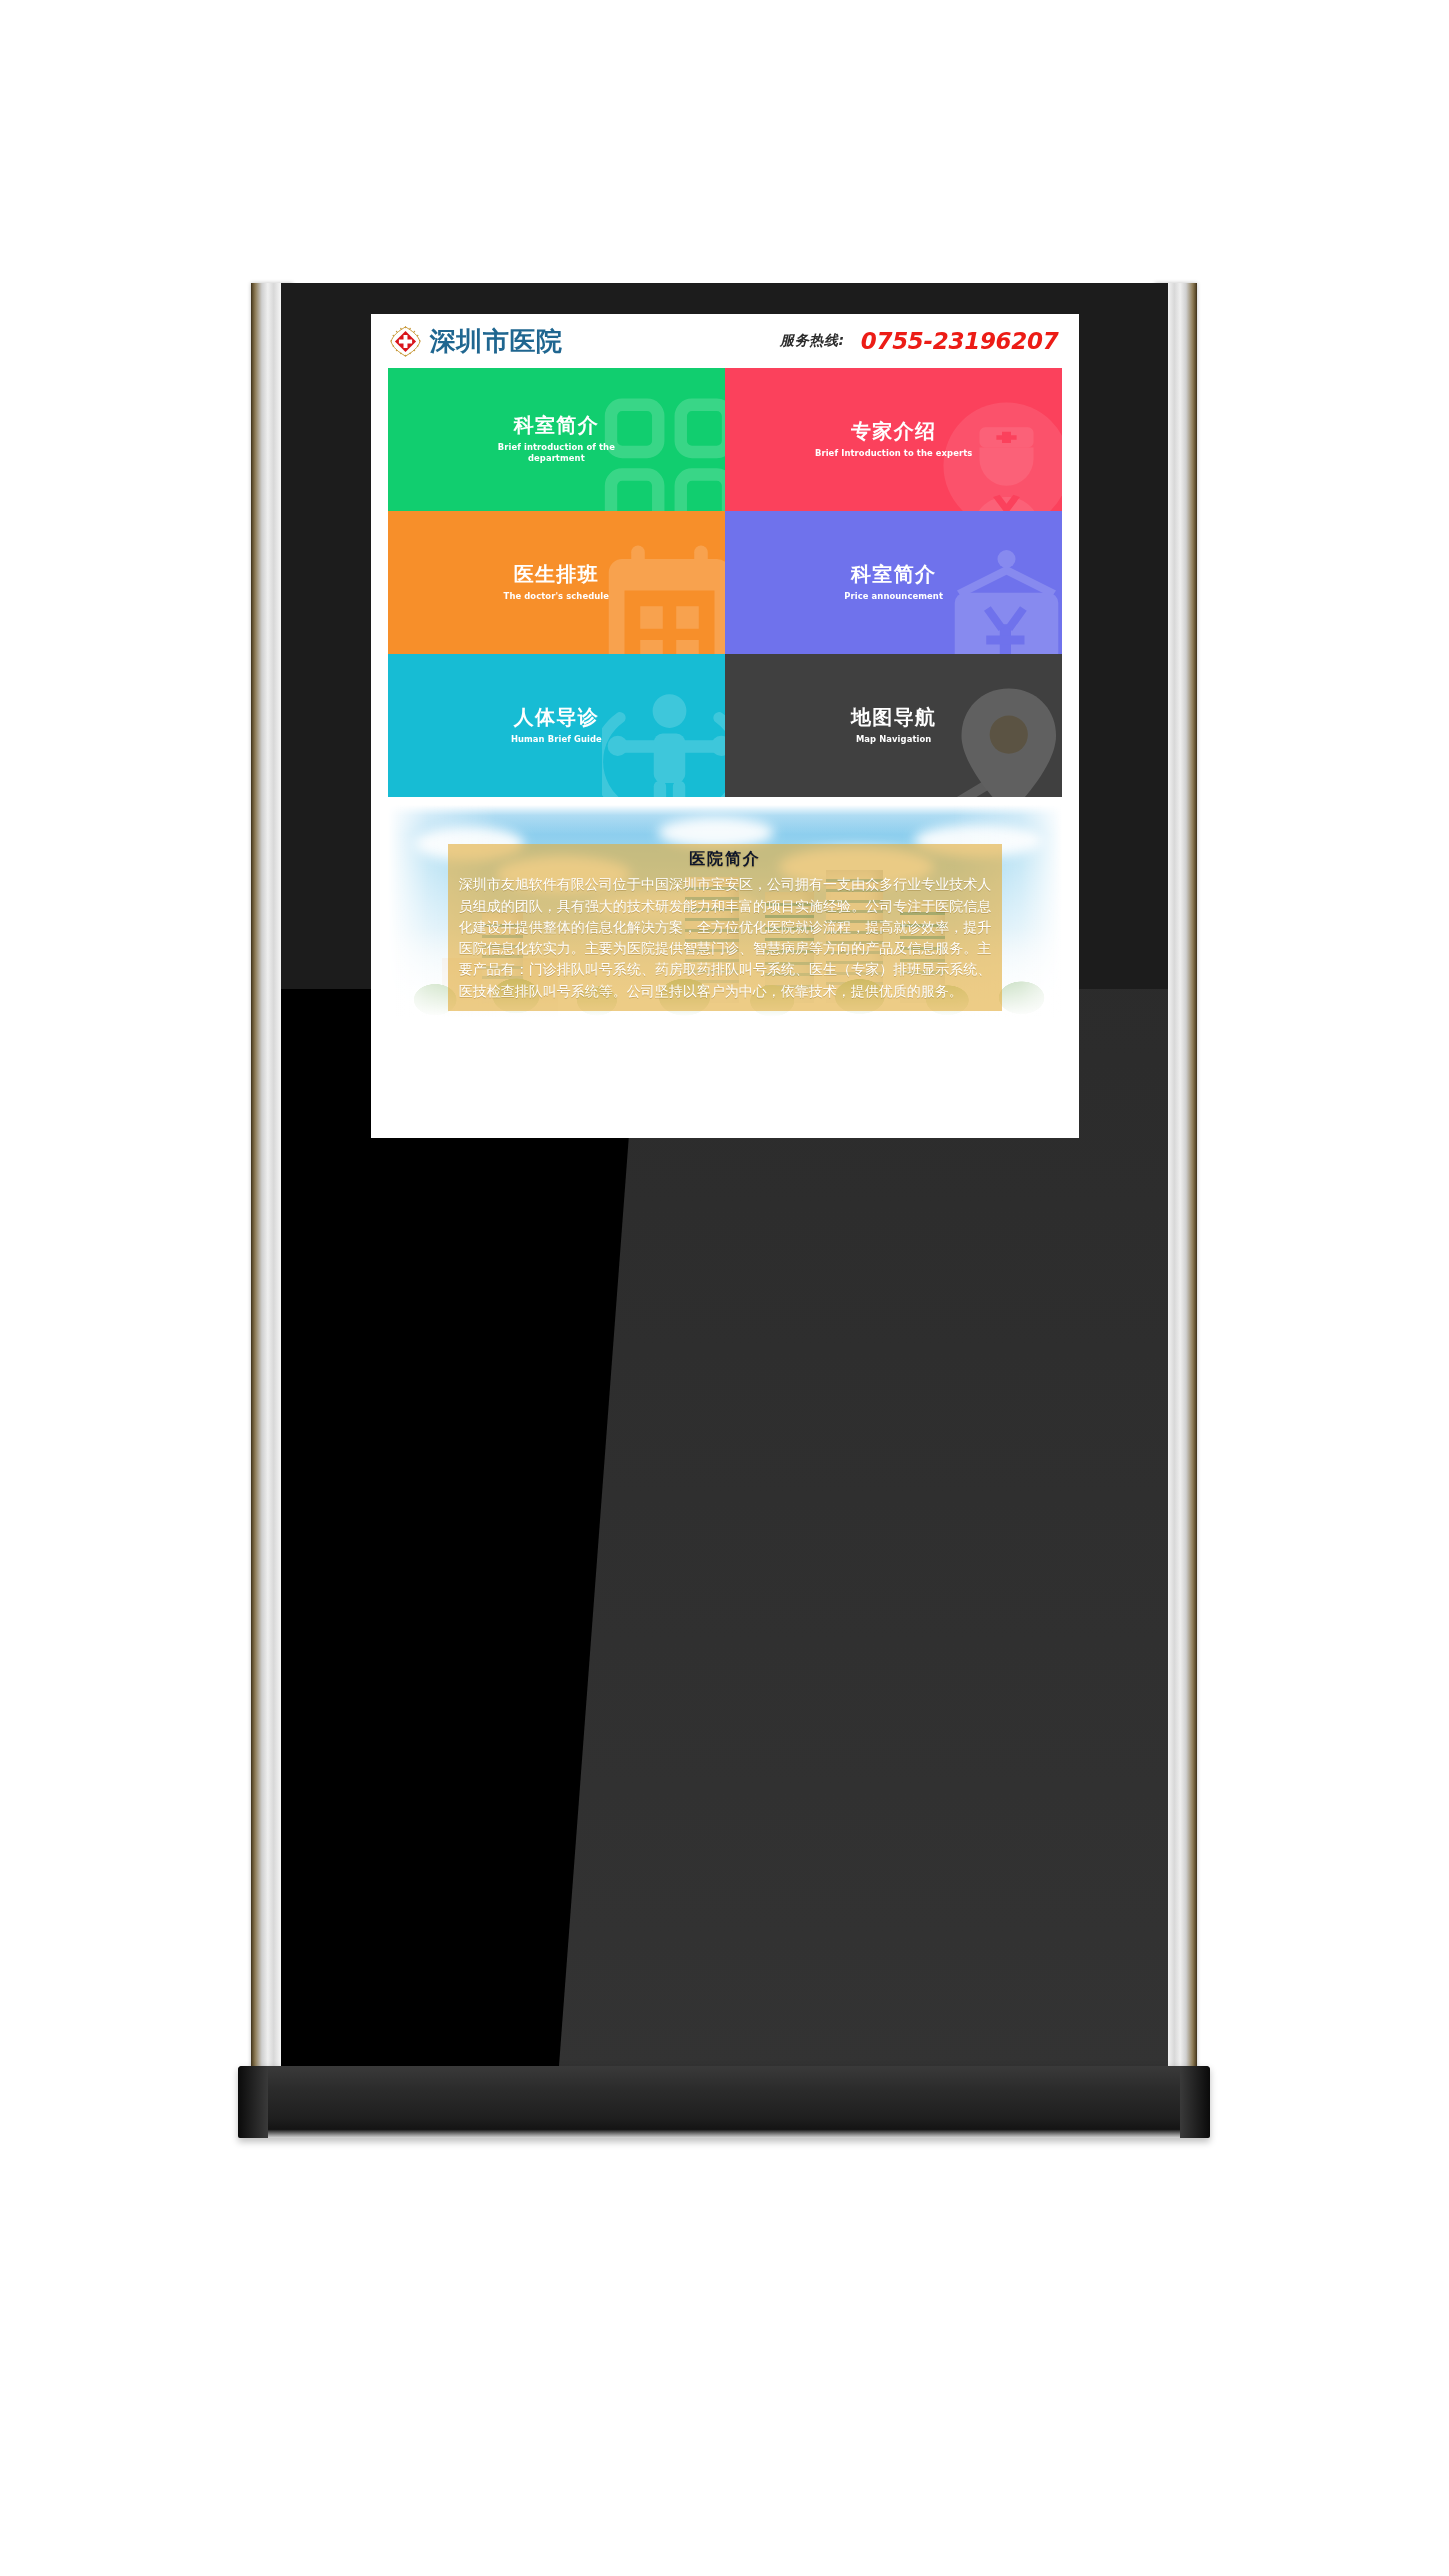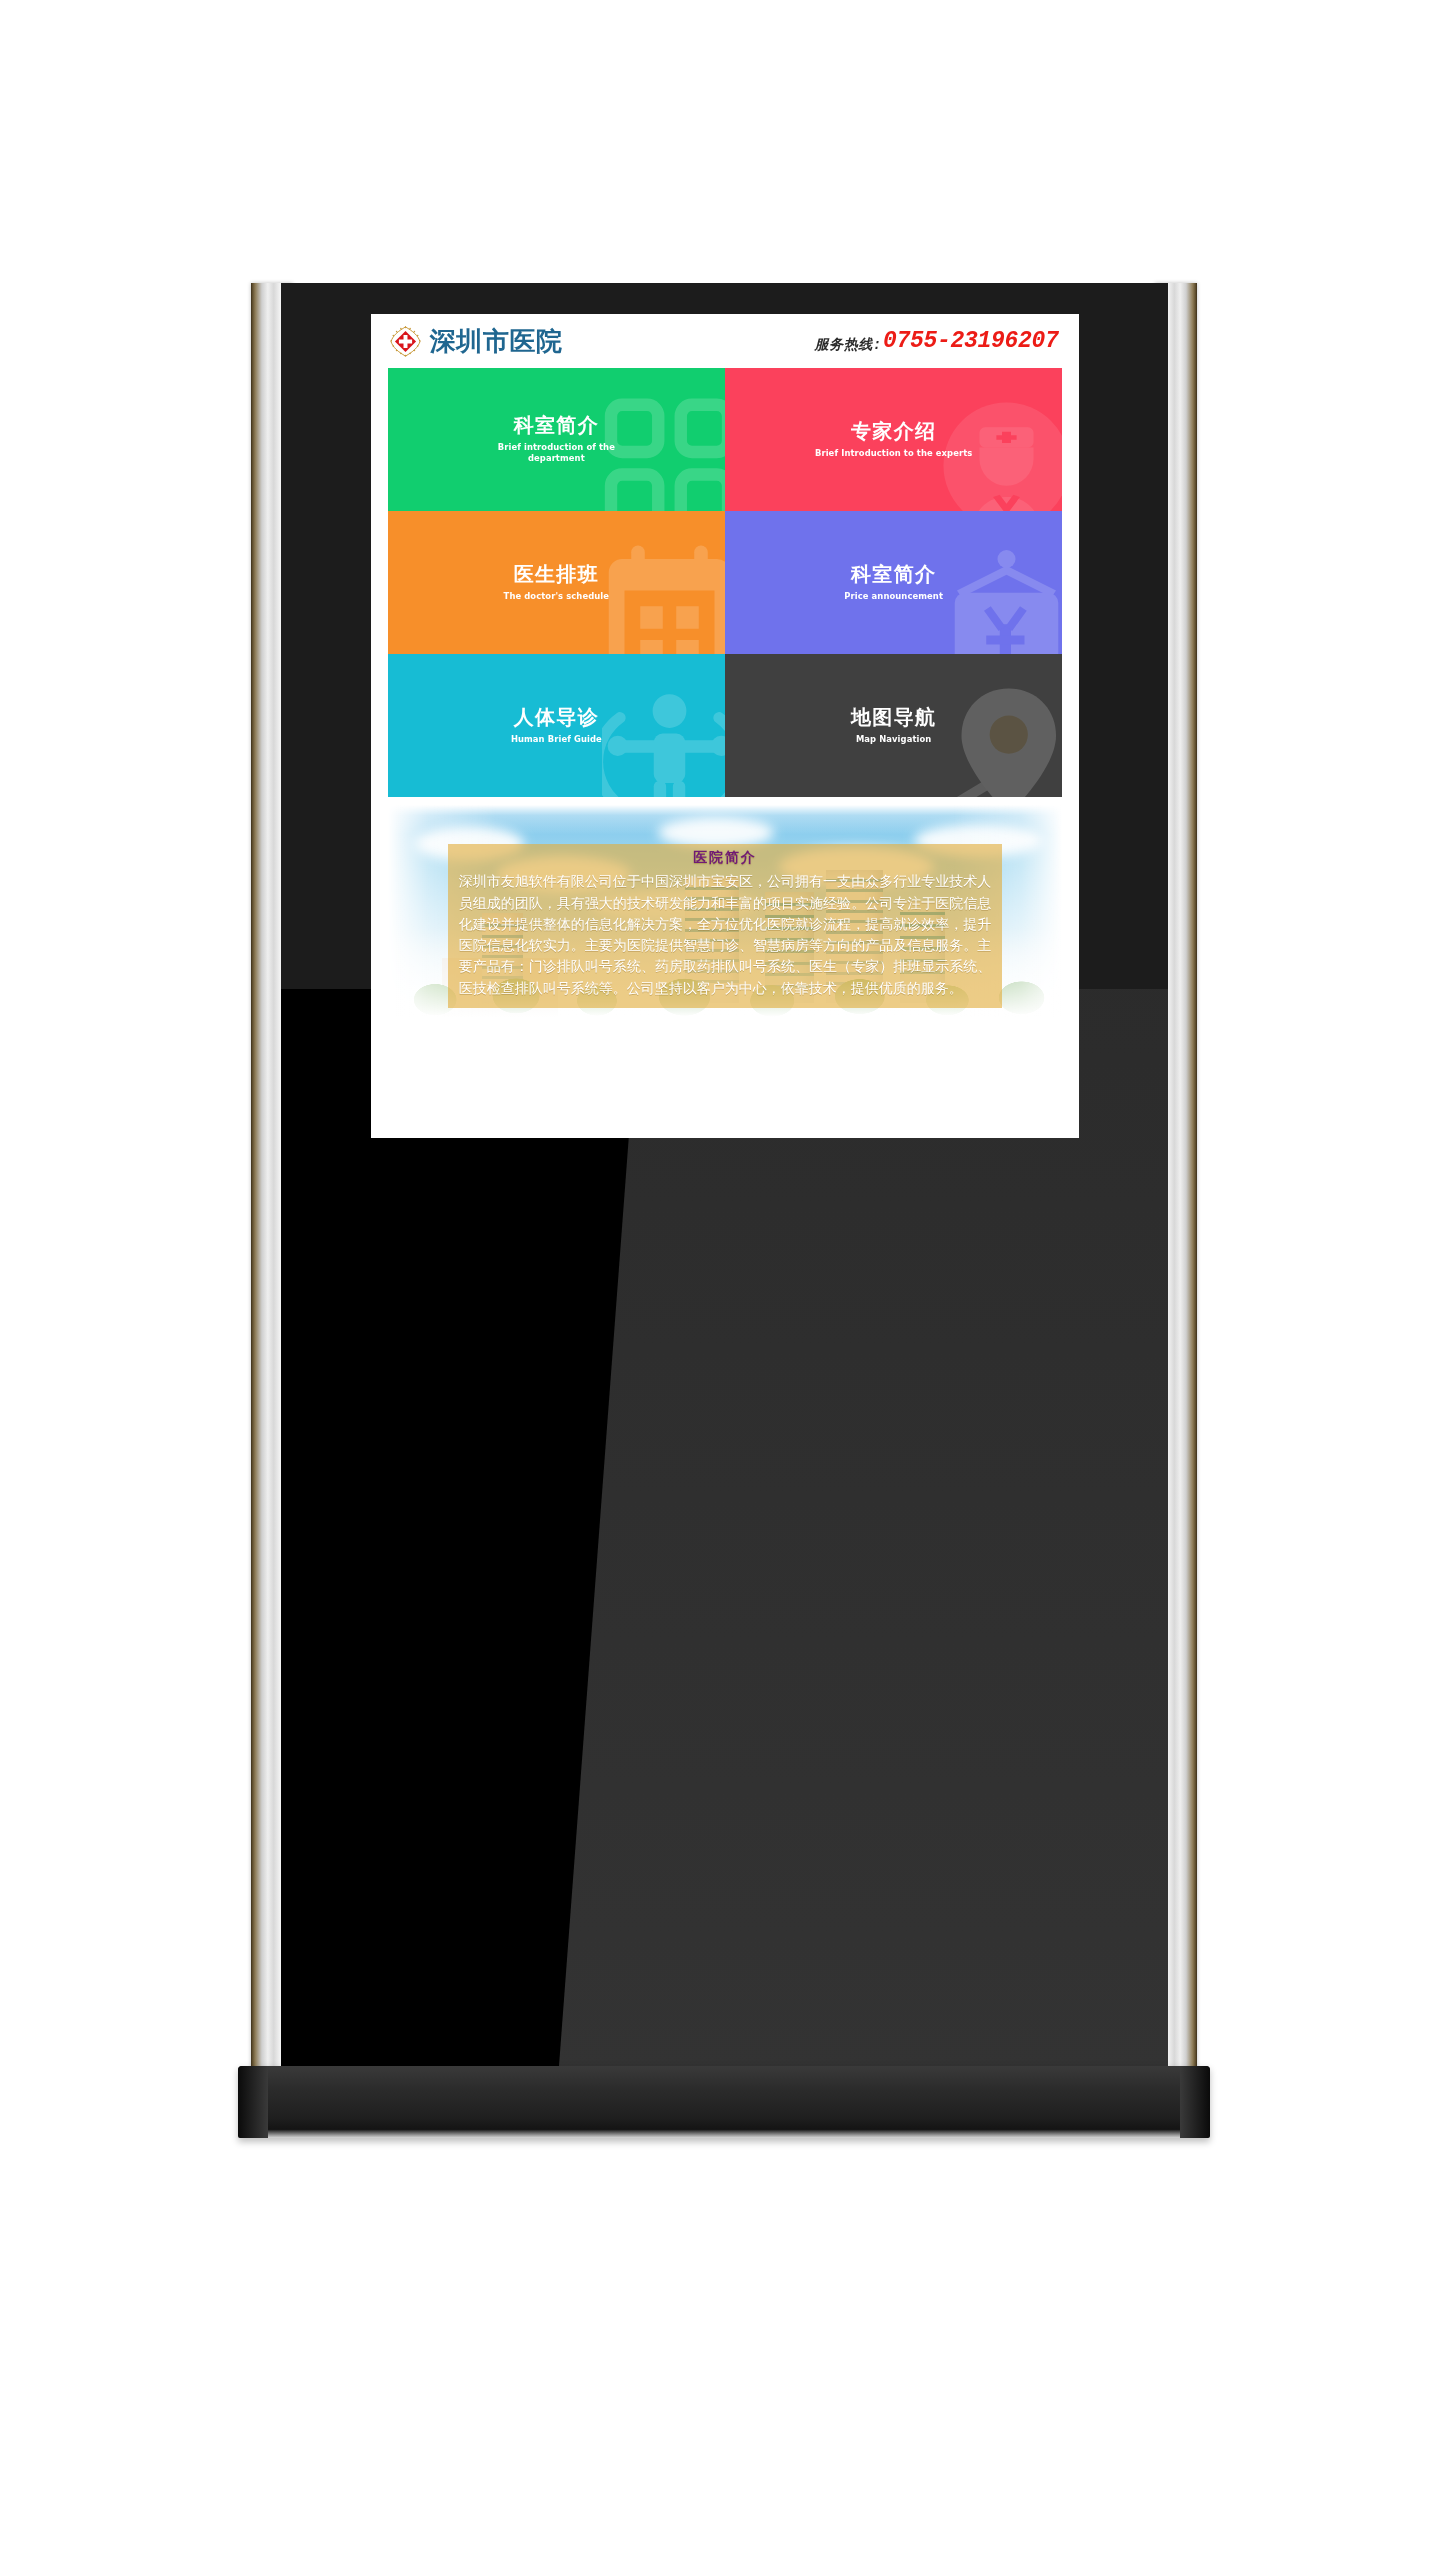--- a/index.html
+++ b/index.html
@@ -79,21 +79,21 @@
   #header{
     height:54px; display:flex; align-items:center;
     padding:0 20.6px 0 18px;
   }
   #brand{ display:flex; align-items:center; gap:7.7px; }
   #logo-mark{ width:33px; height:33px; position:relative; flex:none; }
   #hospital-name{
     font-size:26px; font-weight:700; color:#1f6690; letter-spacing:0.6px;
     line-height:1;
   }
-  #hotline{ margin-left:auto; display:flex; align-items:flex-end; gap:1px;font-family:Liberation Mono, monospace; }
+  #hotline{ margin-left:auto; display:flex; align-items:center; gap:16px; }
   #hotline-label{
     font-size:14px; font-weight:700; font-style:italic; color:#2b2b2b;
     letter-spacing:0.6px;
   }
   #hotline-number{
     font-size:23px; font-weight:800; font-style:italic; color:#ec1c16;
     letter-spacing:-0.3px;
   }
 
   
@@ -156,21 +156,21 @@
                       rgba(255,255,255,0) 58%, rgba(255,255,255,.55) 82%, #fff 100%);
   }
 
   
   #intro-overlay{
     position:absolute; left:9%; top:39px; width:82%;
     background:rgba(226,172,60,.62);
     padding:5.8px 10.3px 9px 10.3px;
   }
   #intro-title{
-    text-align:center; color:#701a75; font-size:14px; font-weight:700;
+    text-align:center; color:#0f172a; font-size:16px; font-weight:700;
     letter-spacing:1.9px; margin-bottom:3.9px;
     text-shadow:0 0.6px 1.3px rgba(120,80,10,.35);
   }
   #intro-body{
     color:#ffffff; font-size:14px; line-height:1.52; text-align:justify;
     text-shadow:0 0.6px 0.6px rgba(120,80,10,.30);
   }
 </style>
 </head>
 <body>

